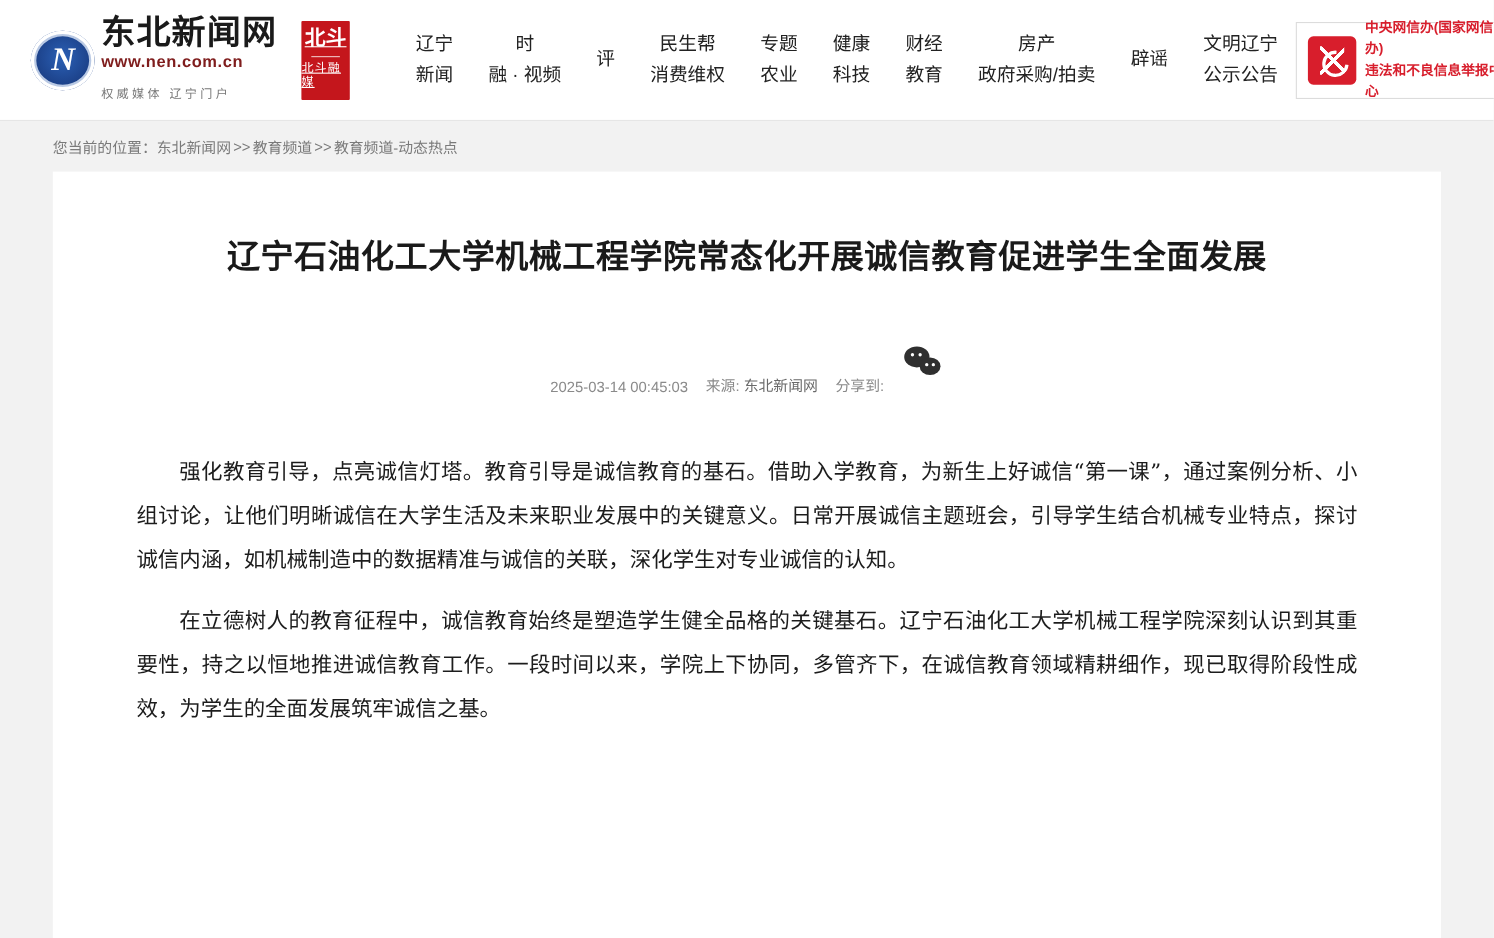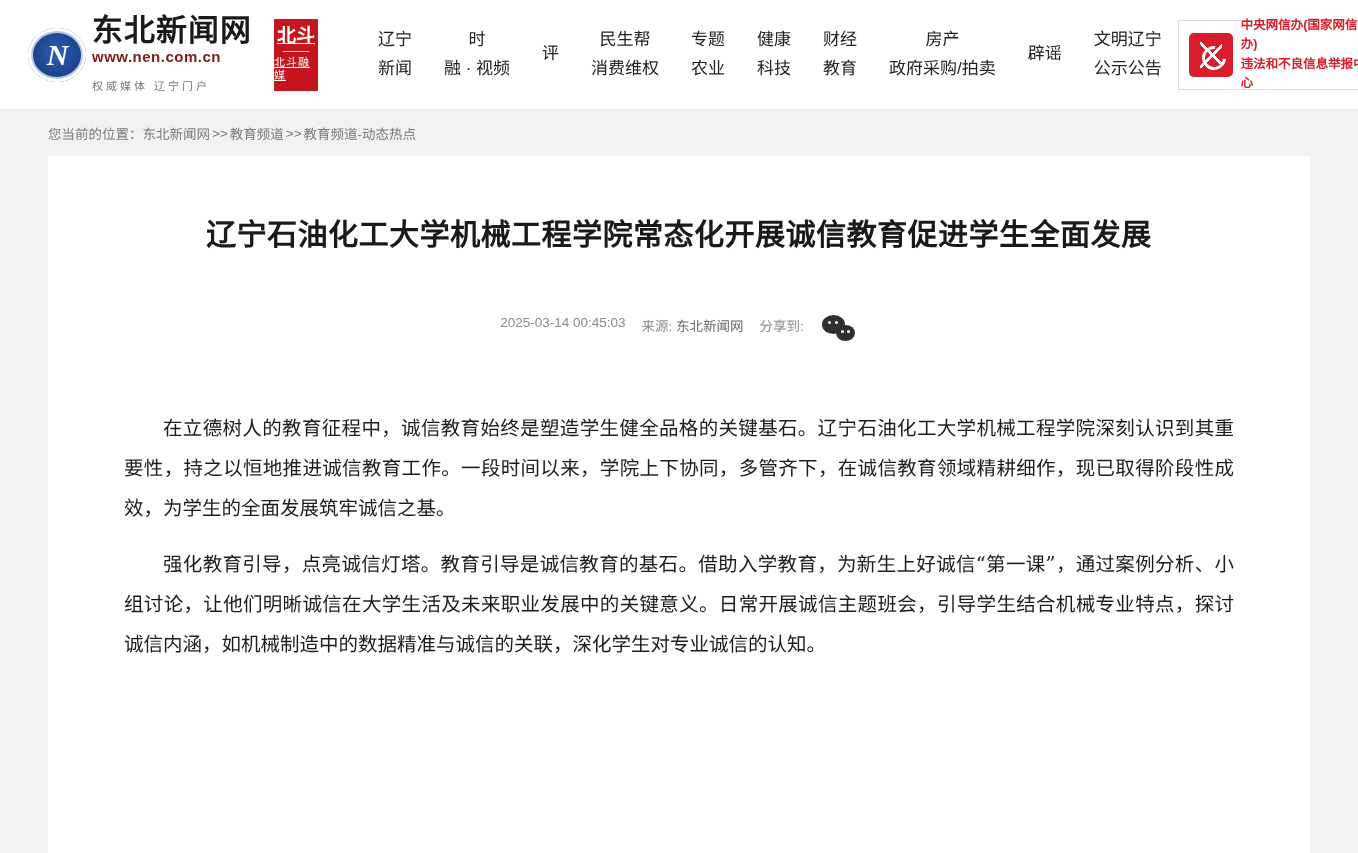--- a/index.html
+++ b/index.html
@@ -222,21 +222,21 @@
     text-align: center;
     color: #1a1a1a;
     margin: 0 auto;
     max-width: 1060px;
     font-family: "DejaVu Sans", sans-serif;
     letter-spacing: 0.5px;
   }
   .article-meta {
     margin-top: 58px;
     display: flex;
-    align-items: flex-start;
+    align-items: flex-end;
     justify-content: center;
     font-size: 13.5px;
     color: #8a8a8a;
     gap: 16px;
     position: relative;
   }
   .meta-source { color: #8a8a8a; }
   .meta-source .src-name { color: #6a6a6a; }
   .share-label { color: #8a8a8a; }
   .wechat-icon {
@@ -385,16 +385,16 @@
       <span class="bub-a"></span>
       <span class="bub-b"></span>
       <span class="dot d1"></span>
       <span class="dot d2"></span>
       <span class="dot d3"></span>
       <span class="dot d4"></span>
     </span>
   </div>
 
   <div class="article-body">
+    <p>强化教育引导，点亮诚信灯塔。教育引导是诚信教育的基石。借助入学教育，为新生上好诚信“第一课”，通过案例分析、小组讨论，让他们明晰诚信在大学生活及未来职业发展中的关键意义。日常开展诚信主题班会，引导学生结合机械专业特点，探讨诚信内涵，如机械制造中的数据精准与诚信的关联，深化学生对专业诚信的认知。</p>
     <p>在立德树人的教育征程中，诚信教育始终是塑造学生健全品格的关键基石。辽宁石油化工大学机械工程学院深刻认识到其重要性，持之以恒地推进诚信教育工作。一段时间以来，学院上下协同，多管齐下，在诚信教育领域精耕细作，现已取得阶段性成效，为学生的全面发展筑牢诚信之基。</p>
-    <p>强化教育引导，点亮诚信灯塔。教育引导是诚信教育的基石。借助入学教育，为新生上好诚信“第一课”，通过案例分析、小组讨论，让他们明晰诚信在大学生活及未来职业发展中的关键意义。日常开展诚信主题班会，引导学生结合机械专业特点，探讨诚信内涵，如机械制造中的数据精准与诚信的关联，深化学生对专业诚信的认知。</p>
   </div>
 </div>
 
 </body></html>

